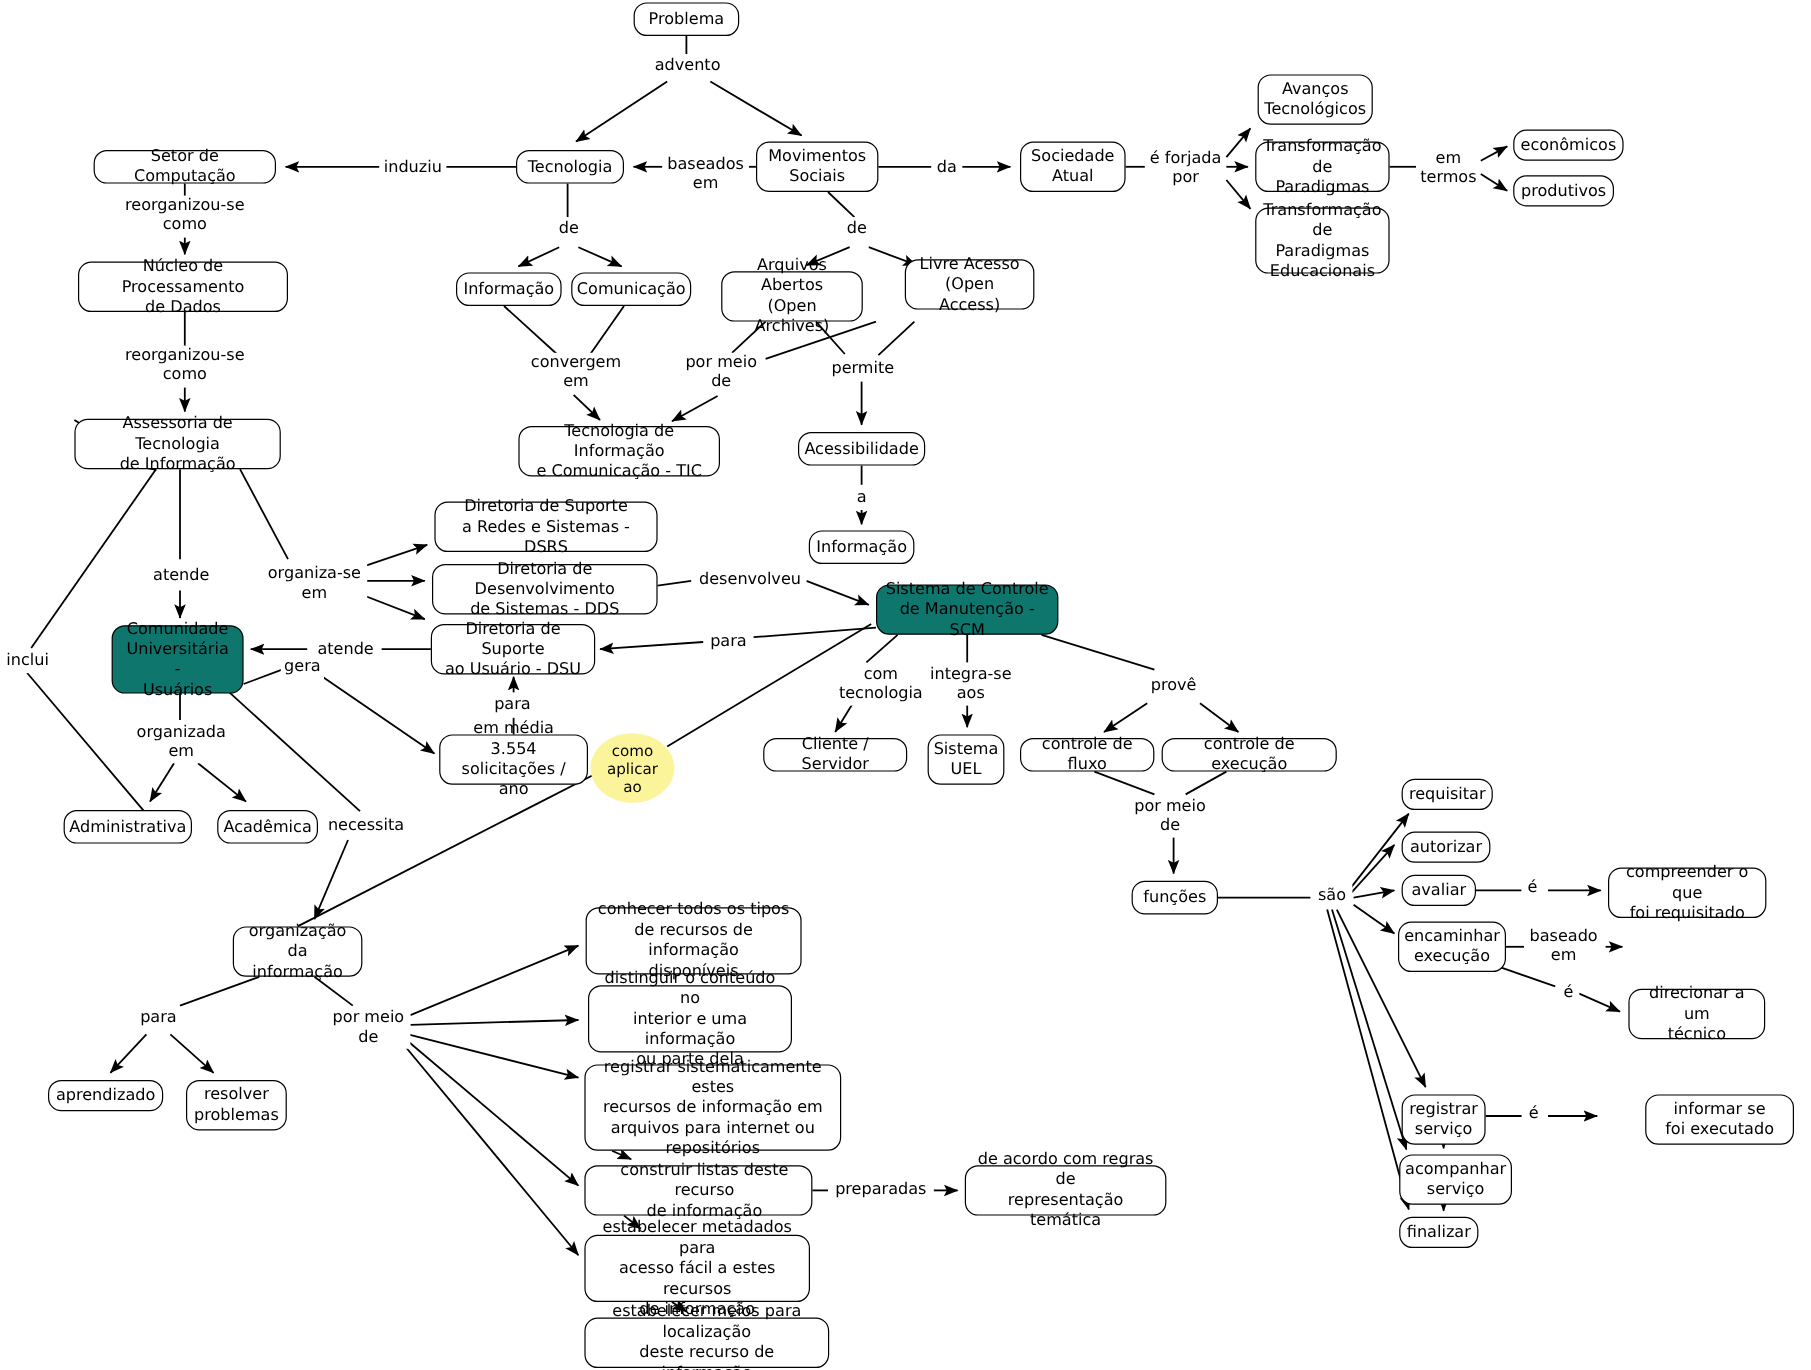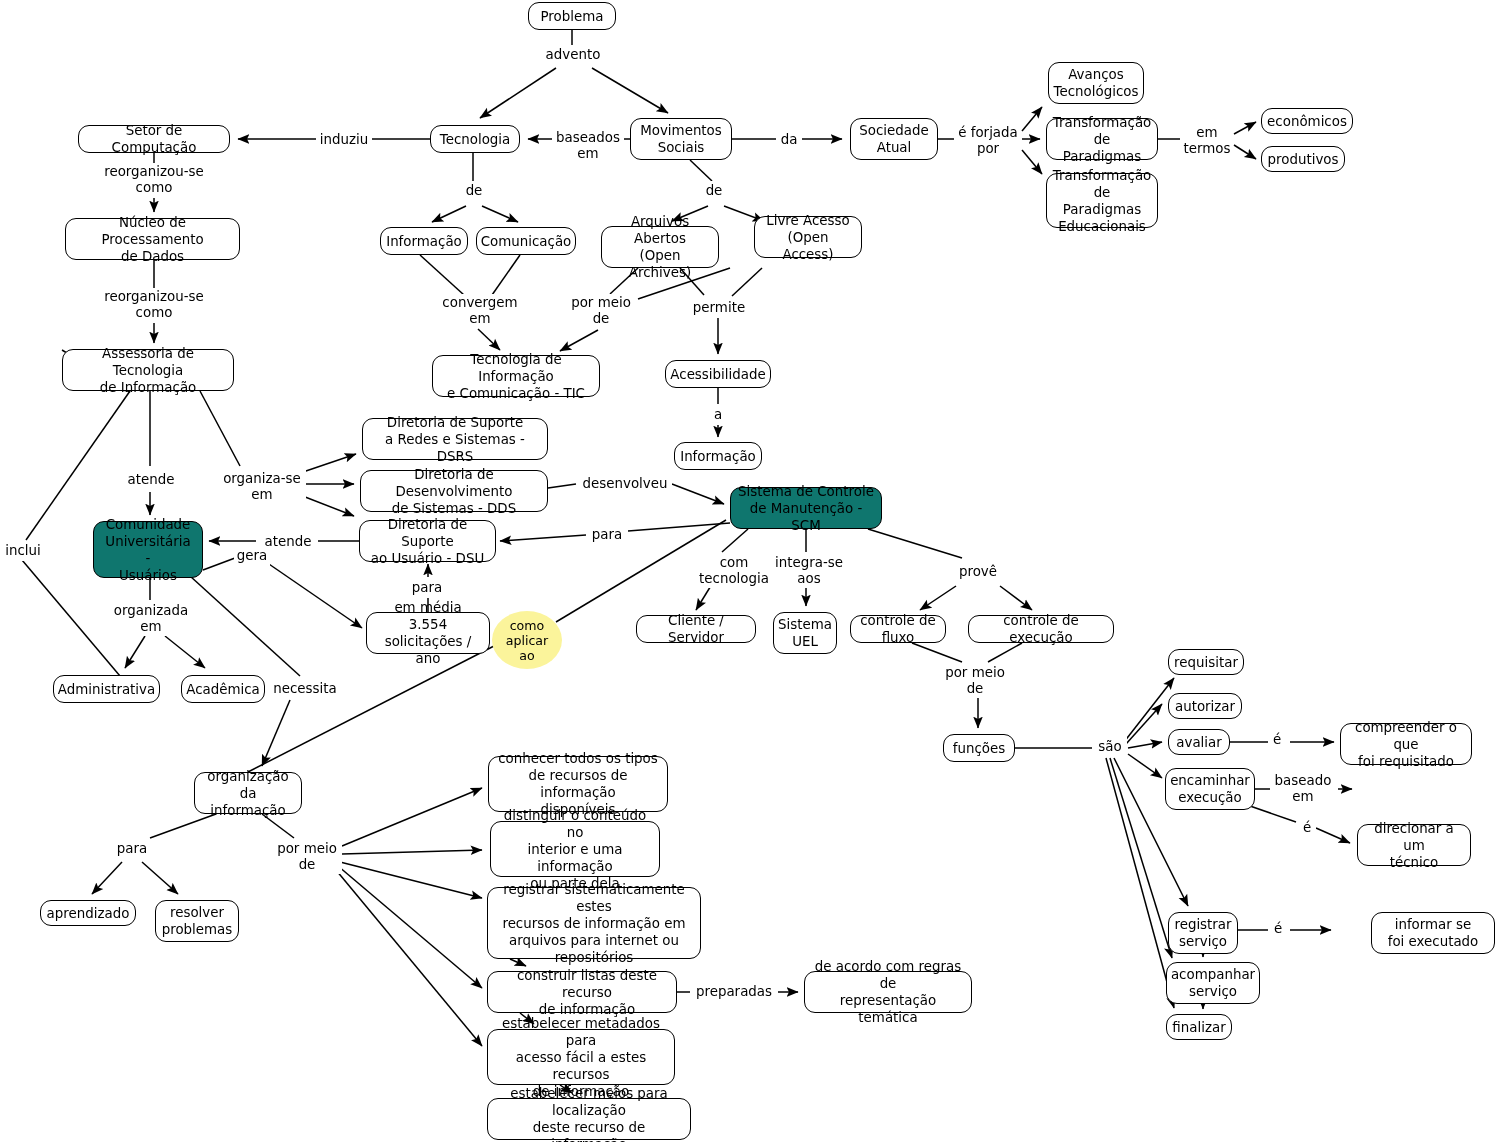--- a/index.html
+++ b/index.html
@@ -267,21 +267,21 @@
   <div class="node" style="left:366px;top:612px;width:124px;height:42px;">em média 3.554
 solicitações / ano</div>
   <div class="node ellipse" style="left:492px;top:611px;width:70px;height:58px;font-size:12.6px;line-height:15px;">como
 aplicar
 ao</div>
   <div class="node green" style="left:730px;top:487px;width:152px;height:42px;">Sistema de Controle
 de Manutenção - SCM</div>
   <div class="node" style="left:636px;top:615px;width:120px;height:28px;">Cliente / Servidor</div>
   <div class="node" style="left:773px;top:612px;width:64px;height:42px;">Sistema
 UEL</div>
-  <div class="node" style="left:850px;top:615px;width:96px;height:28px;">controle de fluxo</div>
+  <div class="node" style="left:850px;top:615px;width:112px;height:28px;">controle de fluxo</div>
   <div class="node" style="left:968px;top:615px;width:146px;height:28px;">controle de execução</div>
   <div class="node" style="left:943px;top:734px;width:72px;height:28px;">funções</div>
   <div class="node" style="left:1168px;top:649px;width:76px;height:26px;">requisitar</div>
   <div class="node" style="left:1168px;top:693px;width:74px;height:26px;">autorizar</div>
   <div class="node" style="left:1168px;top:729px;width:62px;height:26px;">avaliar</div>
   <div class="node" style="left:1165px;top:768px;width:90px;height:42px;">encaminhar
 execução</div>
   <div class="node" style="left:1340px;top:723px;width:132px;height:42px;">compreender o que
 foi requisitado</div>
   <div class="node" style="left:1357px;top:824px;width:114px;height:42px;">direcionar a um

